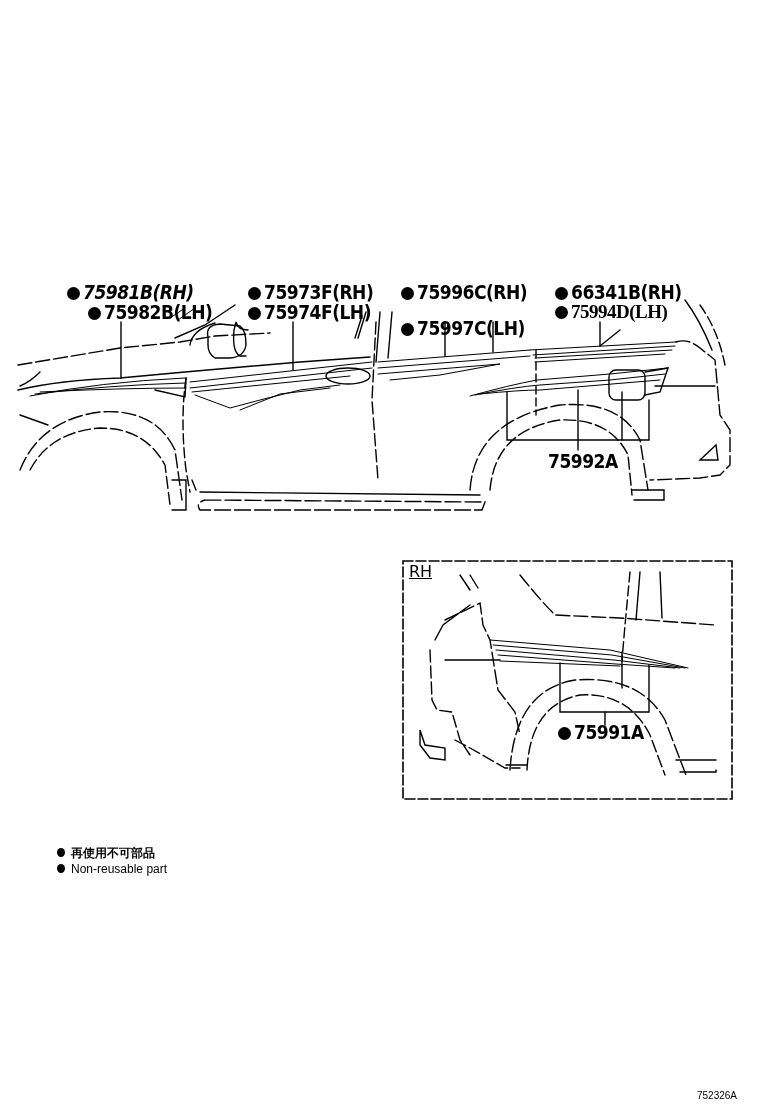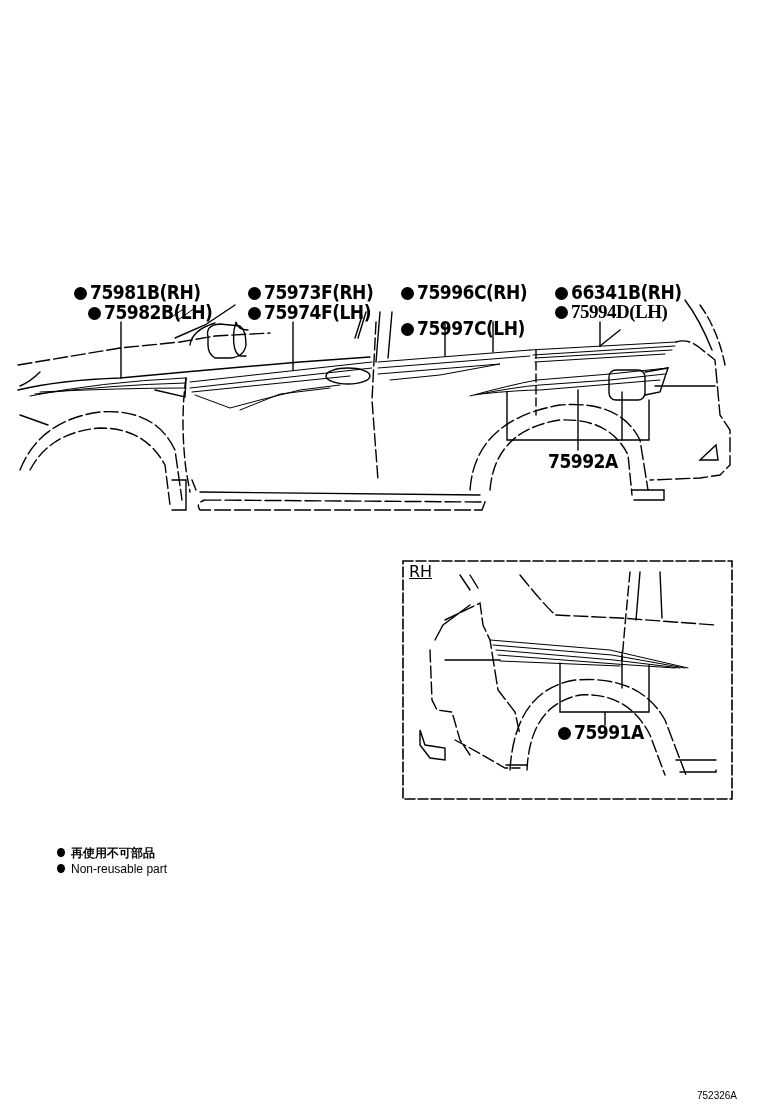--- a/index.html
+++ b/index.html
@@ -120,21 +120,21 @@
     <path d="M527 770 Q530 705 580 695 Q628 692 650 735 L665 775" stroke-dasharray="12 4"></path>
     <path d="M506 765 L527 765"></path>
     <path d="M676 760 L716 760 M680 772 L716 772 L716 770"></path>
 
     <path d="M560 663 L560 712 L649 712 L649 665"></path>
     <line x1="605" y1="712" x2="605" y2="725"></line>
     <line x1="622" y1="666" x2="622" y2="688"></line>
   </g>
 </svg>
 
-<div class="lbl" style="left:74px; top:282px;"><span class="dot"></span><span>75981B(RH)</span></div>
+<div class="lbl" style="left:67px; top:282px;font-style:italic;"><span class="dot"></span><span>75981B(RH)</span></div>
 <div class="lbl" style="left:88px; top:302px;"><span class="dot"></span><span>75982B(LH)</span></div>
 
 <div class="lbl" style="left:248px; top:282px;"><span class="dot"></span><span>75973F(RH)</span></div>
 <div class="lbl" style="left:248px; top:302px;"><span class="dot"></span><span>75974F(LH)</span></div>
 
 <div class="lbl" style="left:401px; top:282px;"><span class="dot"></span><span>75996C(RH)</span></div>
 <div class="lbl" style="left:401px; top:318px;"><span class="dot"></span><span>75997C(LH)</span></div>
 
 <div class="lbl" style="left:555px; top:282px;"><span class="dot"></span><span>66341B(RH)</span></div>
 <div class="lbl" style="left:555px; top:302px;font-family:Liberation Serif, serif;"><span class="dot"></span><span>75994D(LH)</span></div>

